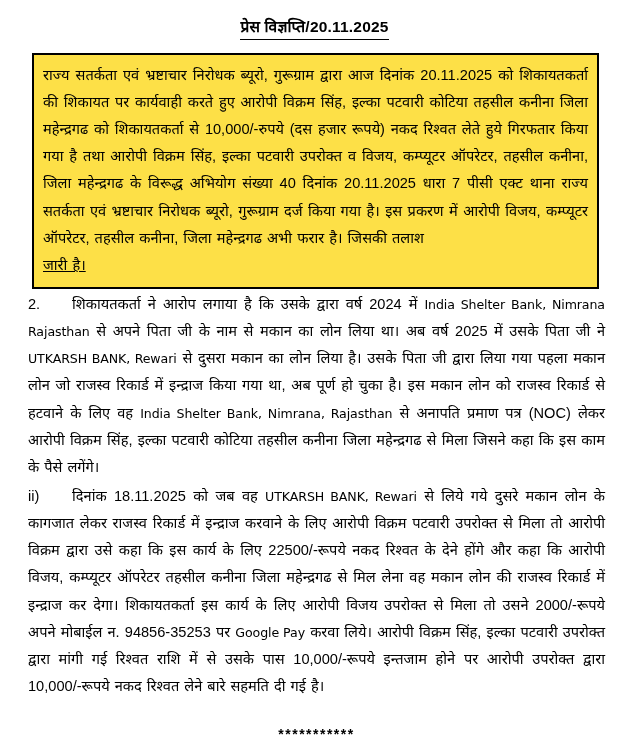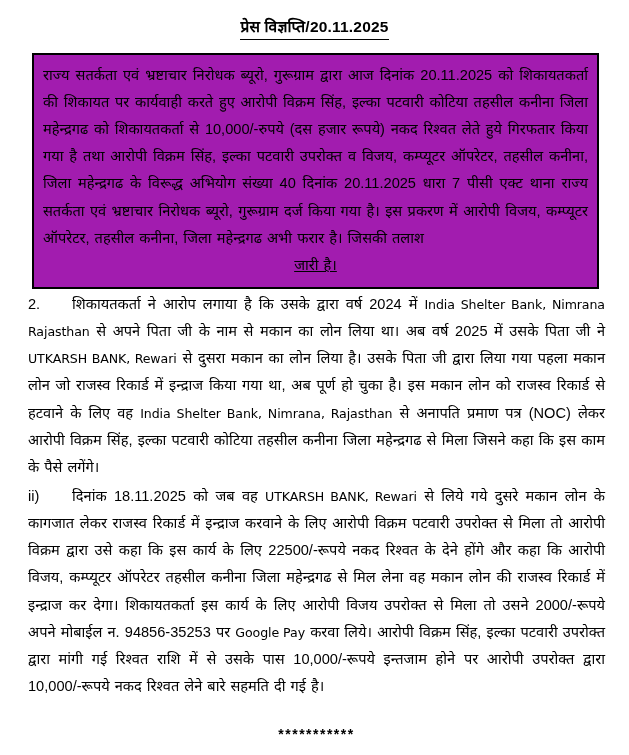--- a/index.html
+++ b/index.html
@@ -39,35 +39,35 @@
     border-bottom: 1.6px solid #000;
     padding-bottom: 1px;
     line-height: 1.35;
     white-space: nowrap;
   }
 
   
   .hl-box {
     margin: 8px 30px 0 32px;
     border: 2px solid #000000;
-    background: #a21caf;
+    background: #fde047;
     padding: 7px 9px 8px 9px;
     box-sizing: border-box;
   }
   .hl-box p {
     margin: 0;
     font-family: "Liberation Sans", "DejaVu Sans", sans-serif;
     font-size: 14.6px;
     line-height: 1.86;
     text-align: justify;
     text-justify: inter-word;
     word-spacing: 1px;
     color: #000;
   }
-  .hl-box p:last-child { text-align: center; text-decoration: underline; }
+  .hl-box p:last-child { text-align: left; text-decoration: underline; }
 
   
   .body-wrap {
     margin: 0 24px 0 28px;
   }
   .para {
     font-family: "Liberation Sans", "DejaVu Sans", sans-serif;
     font-size: 14.6px;
     line-height: 1.86;
     text-align: justify;

